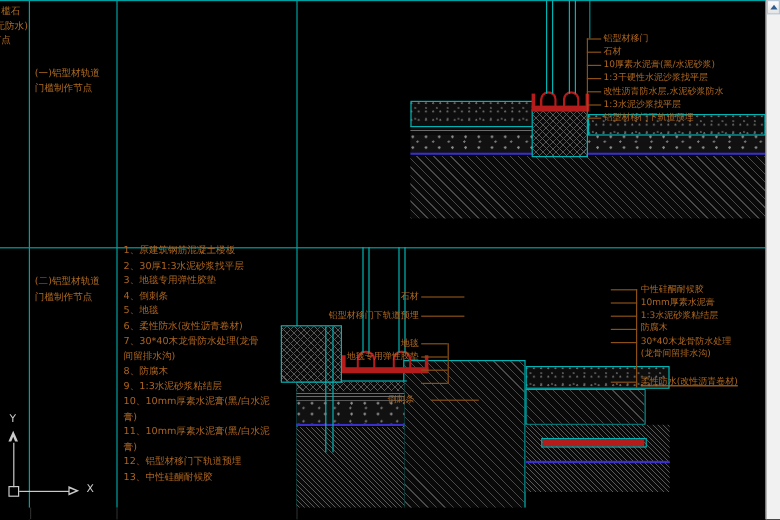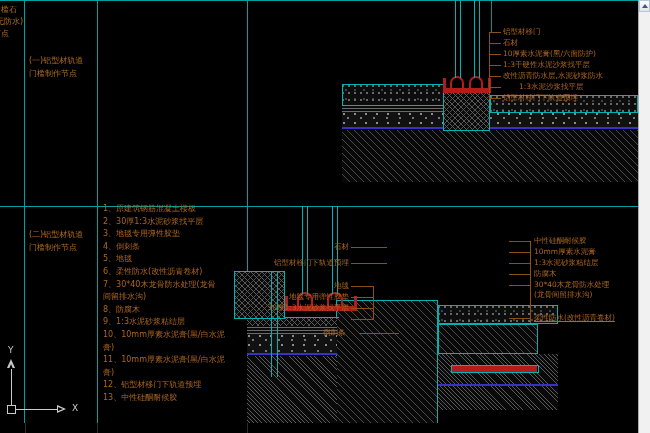--- a/index.html
+++ b/index.html
@@ -270,24 +270,24 @@
       <div class="leader-line" style="left:242px; top:43px; width:12px;"></div>
       <div class="leader-line" style="left:242px; top:54px; width:12px;"></div>
       <div class="leader-line" style="left:242px; top:65px; width:12px;"></div>
       <div class="leader-line" style="left:242px; top:76px; width:12px;"></div>
       <div class="leader-line" style="left:242px; top:87px; width:12px;"></div>
       <div class="leader-line" style="left:242px; top:98px; width:12px;"></div>
       <div class="leader-line v" style="left:242px; top:32px; width:1px; height:67px; background:#8a5016;"></div>
 
       <div class="leader-label" style="left:256px; top:27px;">铝型材移门</div>
       <div class="leader-label" style="left:256px; top:38px;">石材</div>
-      <div class="leader-label" style="left:256px; top:49px;">10厚素水泥膏(黑/六面防护)</div>
+      <div class="leader-label" style="left:256px; top:49px;">10厚素水泥膏(黑/水泥砂浆)</div>
       <div class="leader-label" style="left:256px; top:60px;">1:3干硬性水泥沙浆找平层</div>
       <div class="leader-label" style="left:256px; top:71px;">改性沥青防水层,水泥砂浆防水</div>
-      <div class="leader-label" style="left:272px; top:82px;">1:3水泥沙浆找平层</div>
+      <div class="leader-label" style="left:256px; top:82px;">1:3水泥沙浆找平层</div>
       <div class="leader-label" style="left:256px; top:93px;">铝型材移门下轨道预埋</div>
 
       <div class="line-cyan" style="left:244px; top:0px; width:1px; height:32px; opacity:.8;"></div>
     </div>
 
     <div style="position:absolute; left:247px; top:206px; width:391px; height:219px;">
 
       <div class="hatch-diag" style="left:90px; top:95px; width:100px; height:124px;"></div>
       <div class="edge-cyan" style="left:89px; top:94px; width:102px; height:125px;"></div>
 
@@ -338,21 +338,20 @@
       <div class="leader-label" style="left:287px; top:52px;">1:3水泥砂浆粘结层</div>
       <div class="leader-label" style="left:287px; top:63px;font-family:Liberation Mono, monospace;">防腐木</div>
       <div class="leader-label" style="left:287px; top:74px;">30*40木龙骨防水处理</div>
       <div class="leader-label" style="left:287px; top:84px;">(龙骨间留排水沟)</div>
       <div class="leader-label" style="left:287px; top:107px;text-decoration:underline;">柔性防水(改性沥青卷材)</div>
 
       <div class="leader-label right" style="left:0px; top:36px; width:102px;">石材</div>
       <div class="leader-label right" style="left:0px; top:52px; width:102px;">铝型材移门下轨道预埋</div>
       <div class="leader-label right" style="left:0px; top:75px; width:102px;">地毯</div>
       <div class="leader-label right" style="left:0px; top:86px; width:102px;">地毯专用弹性胶垫</div>
-      <div class="leader-label right" style="left:-12px; top:97px; width:114px;">30厚1:3水泥砂浆找平层</div>
       <div class="leader-label" style="left:76px; top:122px;">倒刺条</div>
 
       <div class="leader-line" style="left:104px; top:41px; width:36px;"></div>
       <div class="leader-line" style="left:104px; top:57px; width:36px;"></div>
       <div class="leader-line" style="left:104px; top:80px; width:22px;"></div>
       <div class="leader-line" style="left:104px; top:91px; width:22px;"></div>
       <div class="leader-line" style="left:104px; top:102px; width:22px;"></div>
       <div class="leader-line" style="left:104px; top:113px; width:22px;"></div>
       <div class="leader-line" style="left:112px; top:127px; width:40px;"></div>
       <div class="leader-line v" style="left:126px; top:80px; width:1px; height:34px; background:#8a5016;"></div>

